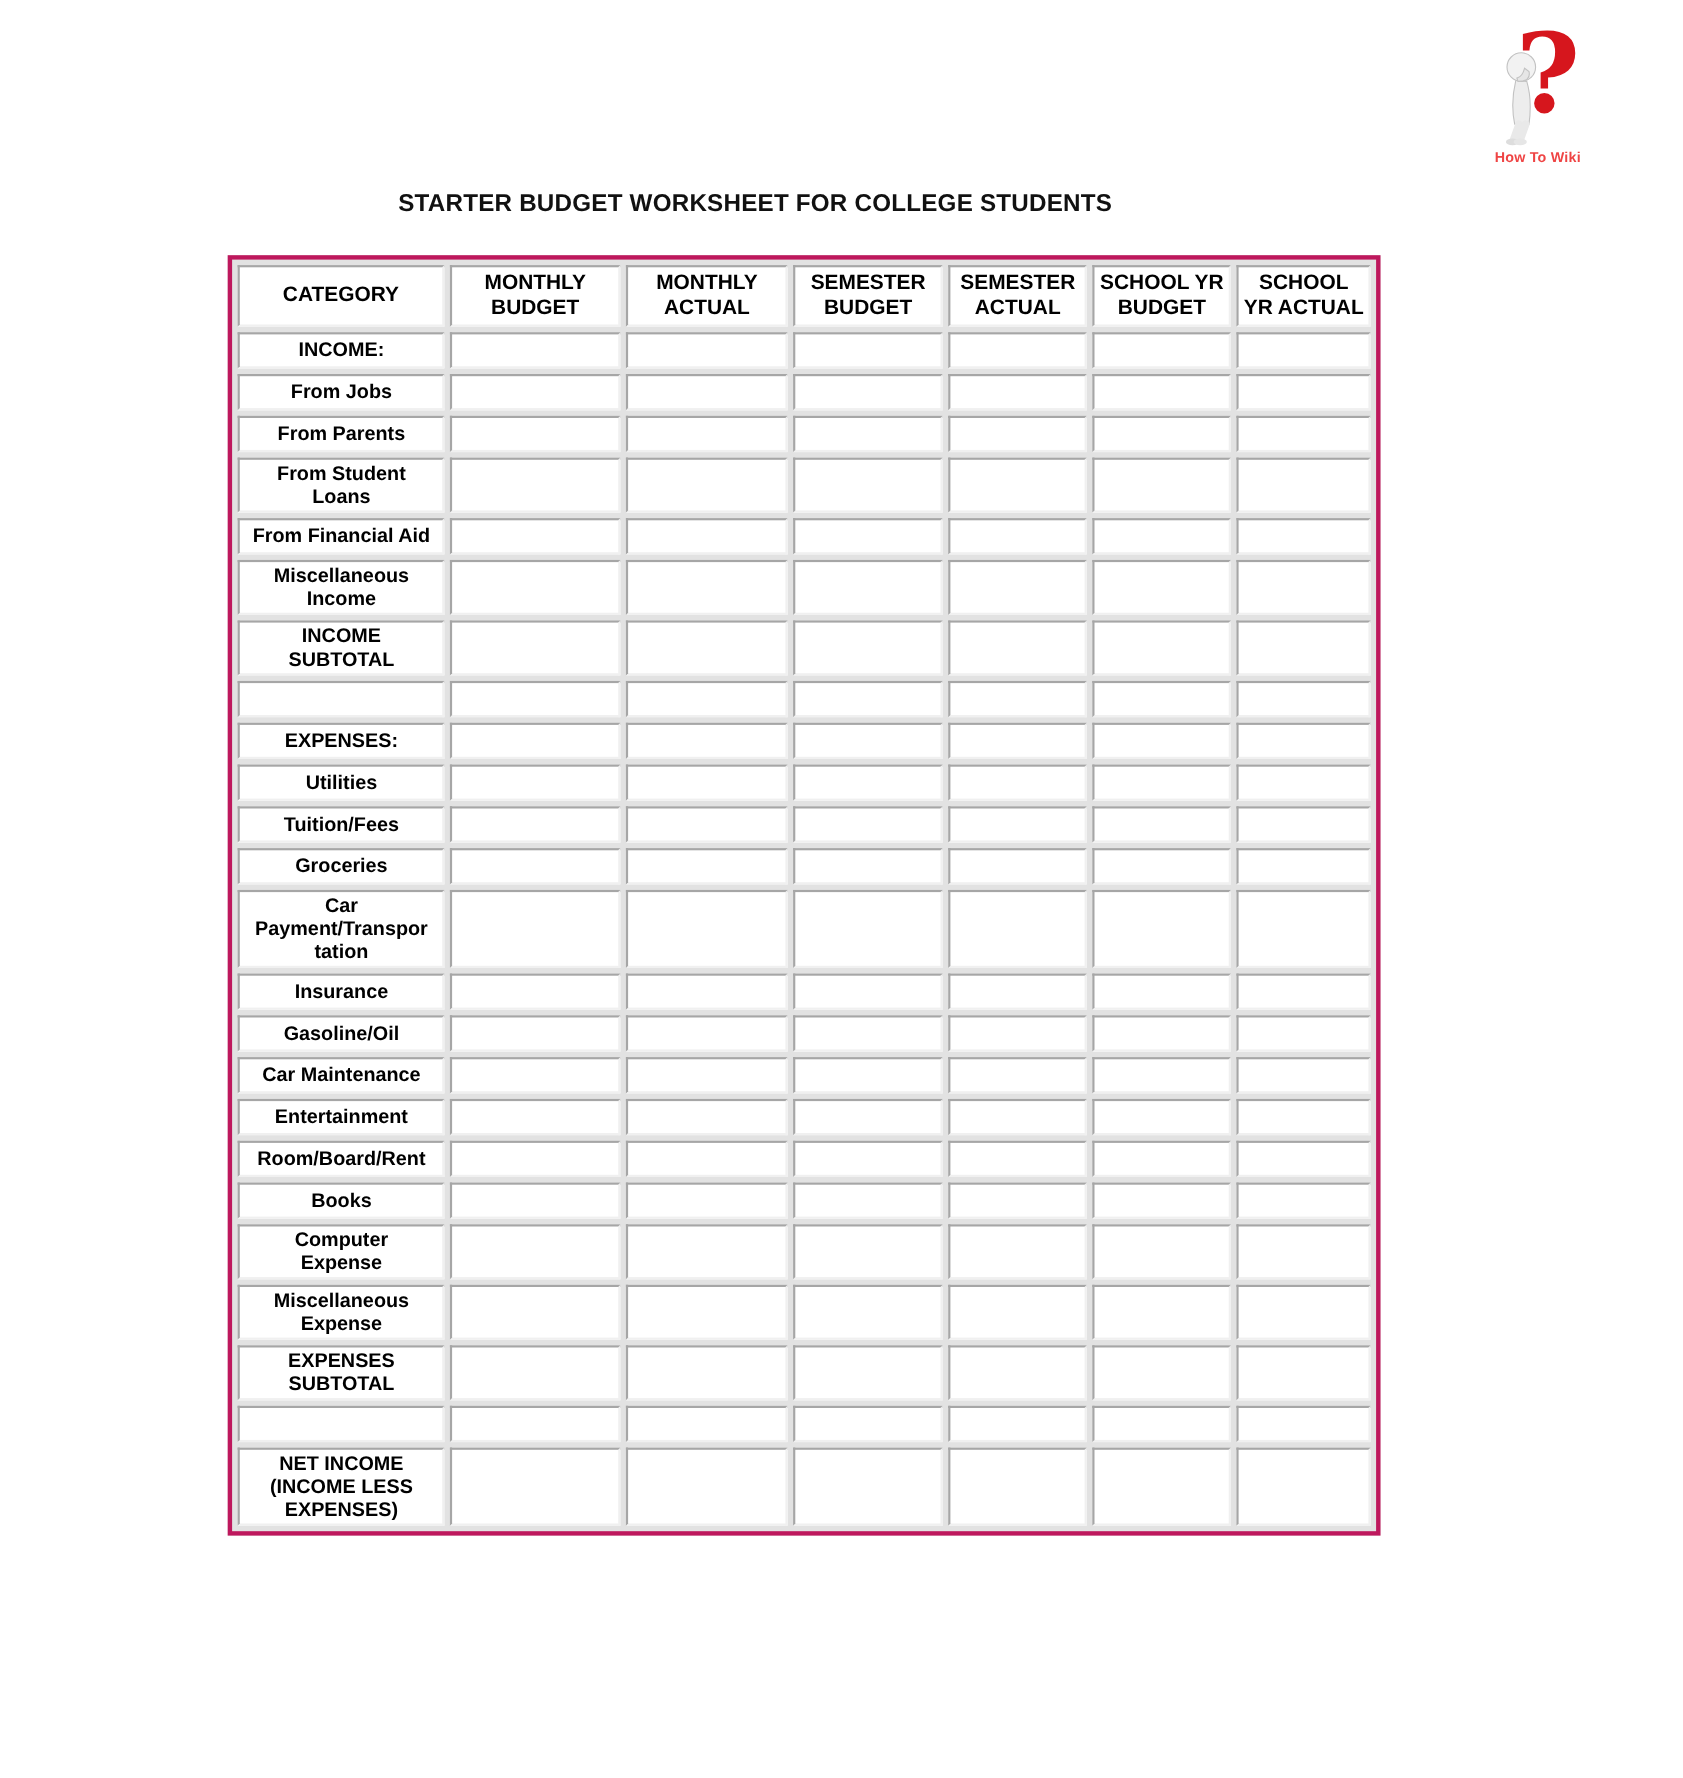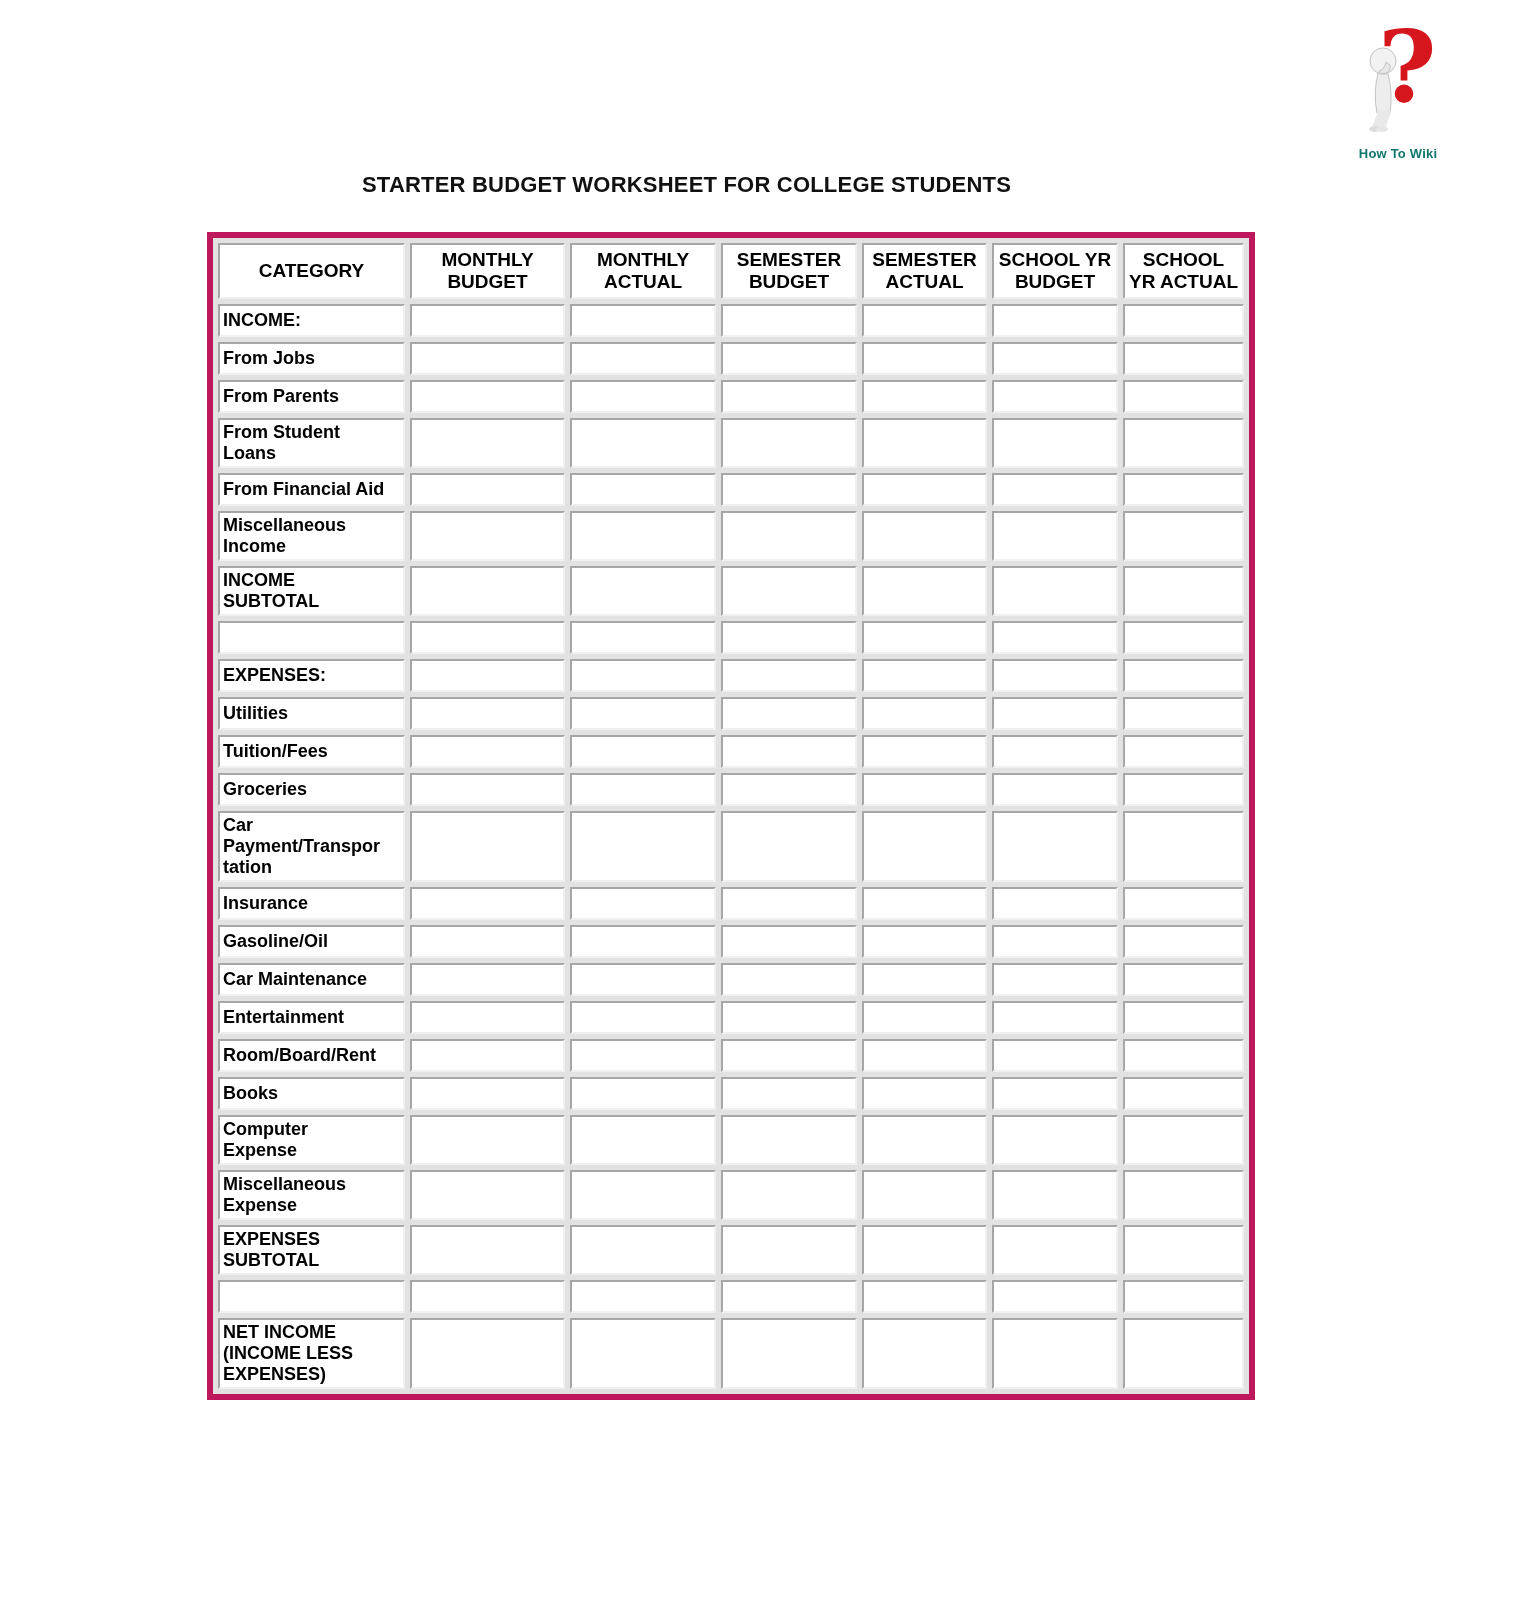--- a/index.html
+++ b/index.html
@@ -19,24 +19,24 @@
   
   .logo {
     position: absolute;
     top: 16px;
     right: 80px;
     width: 104px;
     text-align: center;
   }
   .logo-art { display: block; margin: 0 auto; }
   .logo-text {
-    margin-top: 12px;
+    margin-top: 1px;
     font-size: 13px;
     font-weight: bold;
-    color: #0f766e;
+    color: #ef4444;
     letter-spacing: 0.2px;
     white-space: nowrap;
   }
 
   
   .page-title {
     position: absolute;
     left: 362px;
     top: 172px;
     font-size: 22px;
@@ -49,21 +49,21 @@
   
   table.worksheet {
     position: absolute;
     left: 207px;
     top: 232px;
     width: 1048px;
     table-layout: fixed;
     border-collapse: separate;
     border-spacing: 5px;
     background: #e2e2e2;
-    border: 6px solid #be185d;
+    border: 4px solid #be185d;
   }
   col.c0 { width: 187px; }
   col.c1 { width: 155px; }
   col.c2 { width: 146px; }
   col.c3 { width: 136px; }
   col.c4 { width: 125px; }
   col.c5 { width: 126px; }
   col.c6 { width: 121px; }
 
   table.worksheet th,
@@ -84,21 +84,21 @@
     height: 48px;
     padding: 2px 1px;
   }
   table.worksheet td {
     font-size: 18px;
     line-height: 21px;
     height: 25px;
     padding: 2px 2px 2px 3px;
   }
   table.worksheet td.cat {
-    text-align: left;
+    text-align: center;
     white-space: pre-line;
     overflow-wrap: break-word;
   }
   table.worksheet td.val {
     text-align: left;
   }
 </style>
 </head>
 <body>
 

